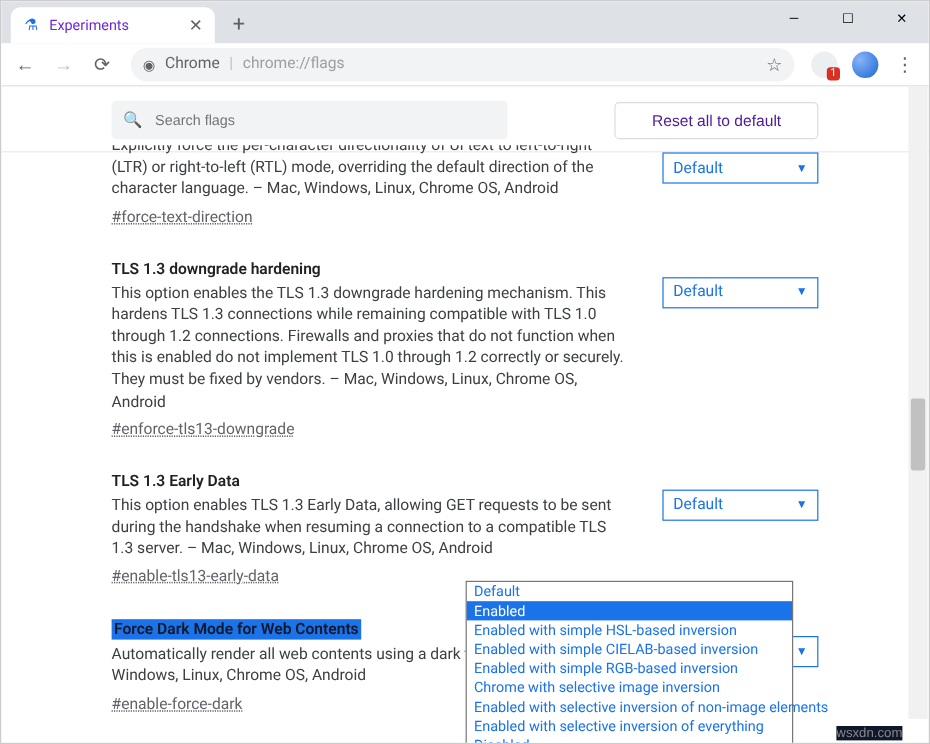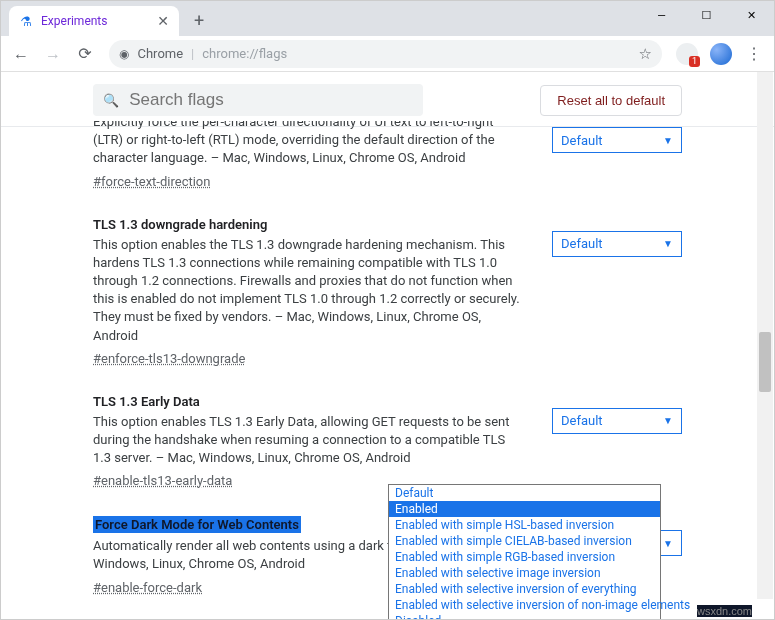--- a/index.html
+++ b/index.html
@@ -145,31 +145,31 @@
     background: #f1f3f4;
     border-radius: 4px;
     display: flex;
     align-items: center;
     padding: 0 10px;
     gap: 8px;
     color: #5f6368;
   }
   .search-box input {
     border: none; background: transparent;
-    font-size: 17px; color: #5f6368;
+    font-size: 12px; color: #5f6368;
     outline: none; width: 100%;
   }
   .reset-btn {
     margin-left: auto;
     border: 1px solid #dadce0;
     border-radius: 4px;
     background: #fff;
-    color: #7f1d1d;
-    font-size: 13px;
-    padding: 7px 16px;
+    color: #4c1d95;
+    font-size: 13px;
+    padding: 7px 30px;
   }
   
   .content {
     position: absolute;
     top: 120px;
     left: 0;
     right: 0;
     bottom: 0;
     overflow: hidden;
     padding: 0 92px;
@@ -366,23 +366,23 @@
   </div>
 
 </div>
 
 <div class="dropdown" id="dd">
     <div>Default</div>
     <div class="sel">Enabled</div>
     <div>Enabled with simple HSL-based inversion</div>
     <div>Enabled with simple CIELAB-based inversion</div>
     <div>Enabled with simple RGB-based inversion</div>
-    <div>Enabled with selective image inversion</div>
+    <div>Chrome with selective image inversion</div>
+    <div>Enabled with selective inversion of non-image elements</div>
     <div>Enabled with selective inversion of everything</div>
-    <div>Enabled with selective inversion of non-image elements</div>
     <div>Disabled</div>
   </div>
 
 <div class="vscroll">
   <div class="thumb"></div>
 </div>
 
 <div class="watermark">wsxdn.com</div>
 
 </body></html>

